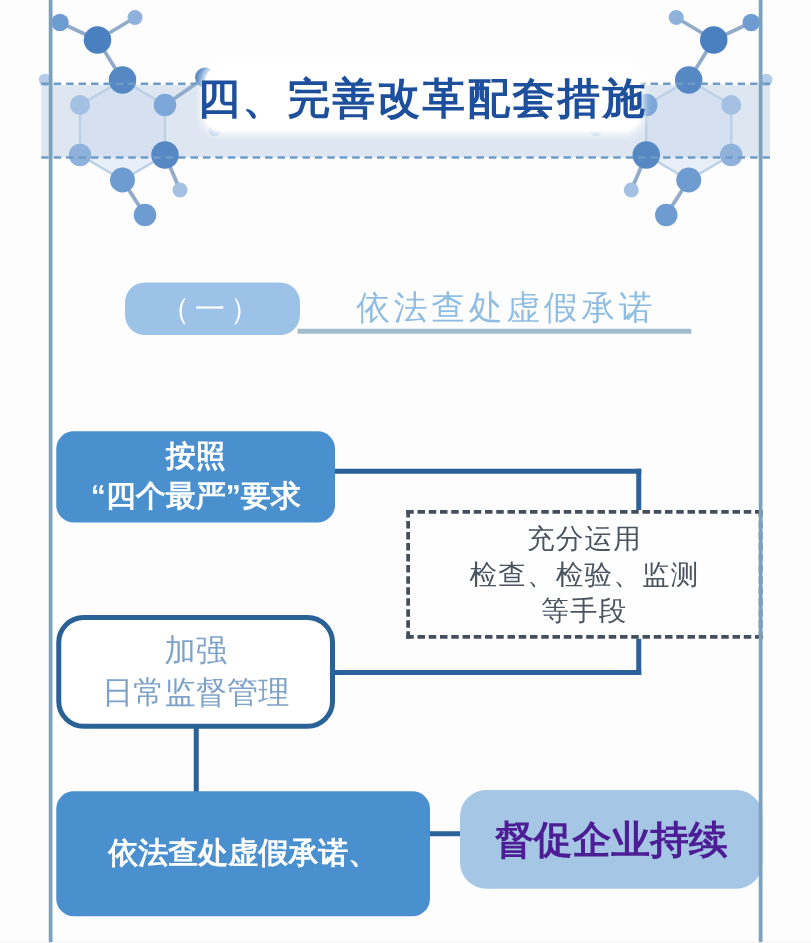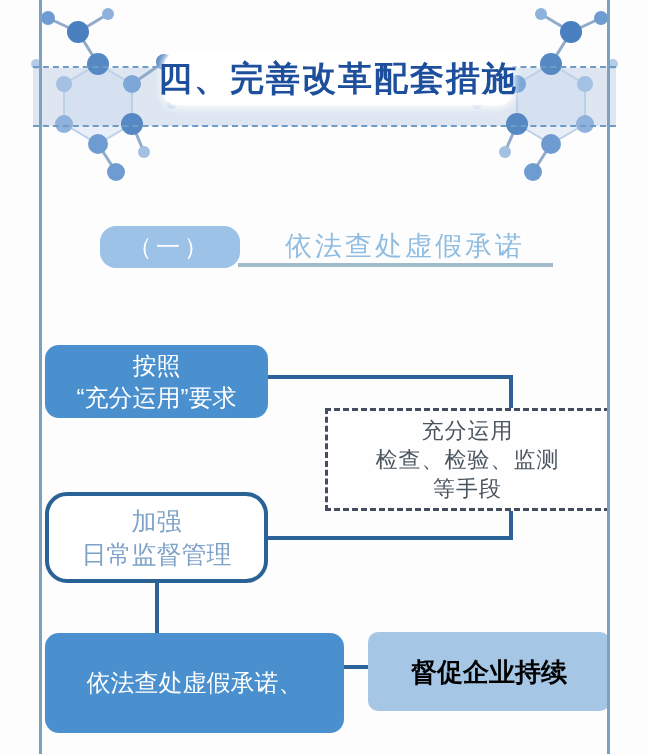--- a/index.html
+++ b/index.html
@@ -41,29 +41,29 @@
 
   .connector{position:absolute;background:var(--connector);z-index:1;}
   #conn-top{left:265px;top:375px;width:248px;height:4px;}
   #conn-vert{left:509px;top:375px;width:4px;height:165px;}
   #conn-bottom{left:265px;top:536px;width:248px;height:4px;}
   #conn-down{left:155px;top:582px;width:4px;height:52px;}
   #conn-right{left:342px;top:665px;width:28px;height:4px;}
 
   .flow-box{position:absolute;z-index:2;display:flex;flex-direction:column;align-items:center;
     justify-content:center;text-align:center;box-sizing:border-box;}
-  .solid-blue{background:var(--solid-box-bg);color:#ffffff;font-weight:normal;}
+  .solid-blue{background:var(--solid-box-bg);color:#ffffff;font-weight:bold;}
   #box-requirement{left:45px;top:345px;width:223px;height:73px;border-radius:14px;font-size:24px;line-height:32px;}
   #box-methods{left:325px;top:408px;width:285px;height:103px;border:3px dashed var(--dashed-border);
     background:#fefefe;color:var(--dashed-text);font-size:22px;line-height:29px;letter-spacing:1px;}
   #box-supervision{left:45px;top:492px;width:223px;height:91px;border-radius:22px;border:4px solid var(--outline-border);
     background:#ffffff;color:var(--outline-text);font-size:25px;line-height:33px;}
   #box-enforcement{left:45px;top:633px;width:299px;height:100px;border-radius:14px;font-size:24px;line-height:32px;}
-  #box-compliance{left:368px;top:632px;width:242px;height:79px;border-radius:10px;background:var(--light-box-bg);
-    color:#000000;font-weight:bold;font-size:26px;line-height:30px;}
+  #box-compliance{left:368px;top:632px;width:242px;height:79px;border-radius:21px;background:var(--light-box-bg);
+    color:#4c1d95;font-weight:bold;font-size:31px;line-height:30px;}
   .flow-box span{display:block;white-space:nowrap;}
 
   svg line{stroke:#91abc9;stroke-width:3;}
 </style>
 </head>
 <body>
 
 <div id="stage">
 
   <div class="frame-line" id="frame-left"></div>
@@ -133,21 +133,21 @@
   <div id="section-title">依法查处虚假承诺</div>
 
   <div class="connector" id="conn-top"></div>
   <div class="connector" id="conn-vert"></div>
   <div class="connector" id="conn-bottom"></div>
   <div class="connector" id="conn-down"></div>
   <div class="connector" id="conn-right"></div>
 
   <div class="flow-box solid-blue" id="box-requirement">
     <span>按照</span>
-    <span>“充分运用”要求</span>
+    <span>“四个最严”要求</span>
   </div>
 
   <div class="flow-box" id="box-supervision">
     <span>加强</span>
     <span>日常监督管理</span>
   </div>
 
   <div class="flow-box" id="box-methods">
     <span>充分运用</span>
     <span>检查、检验、监测</span>

